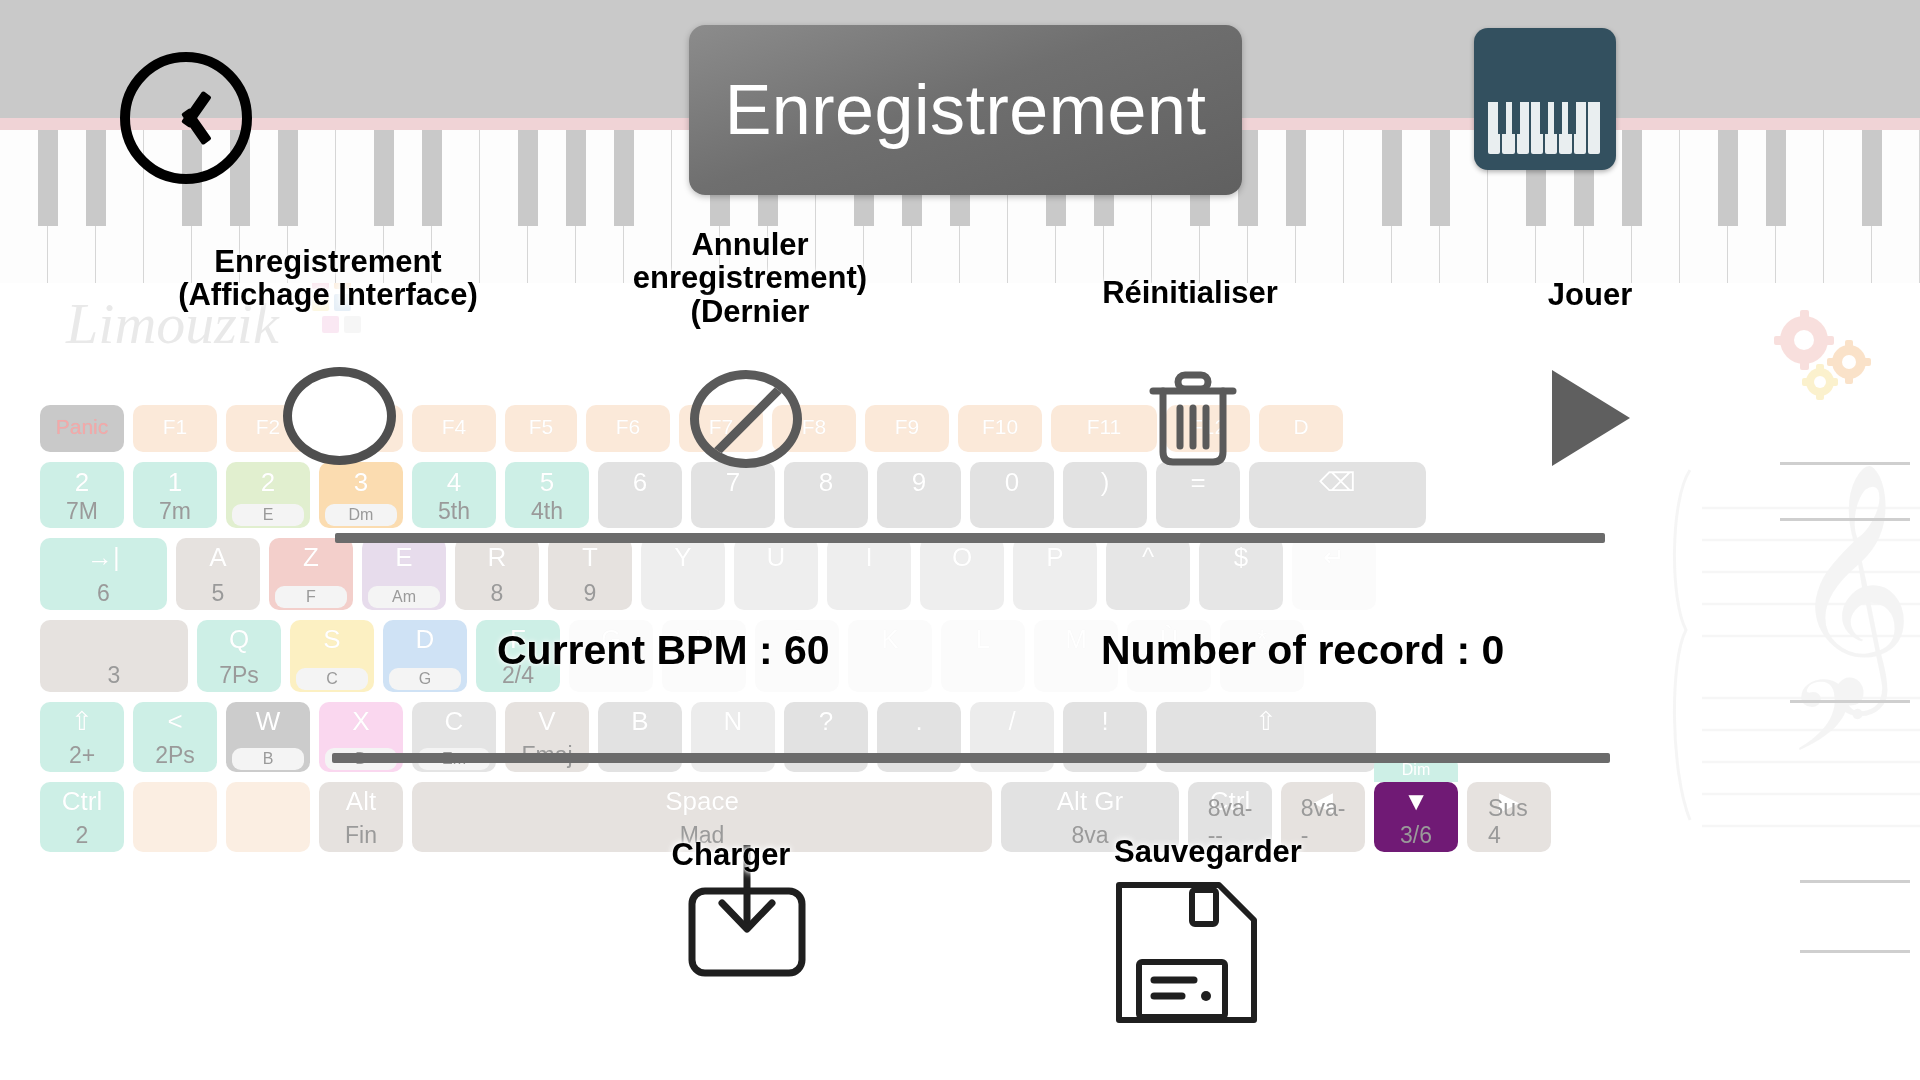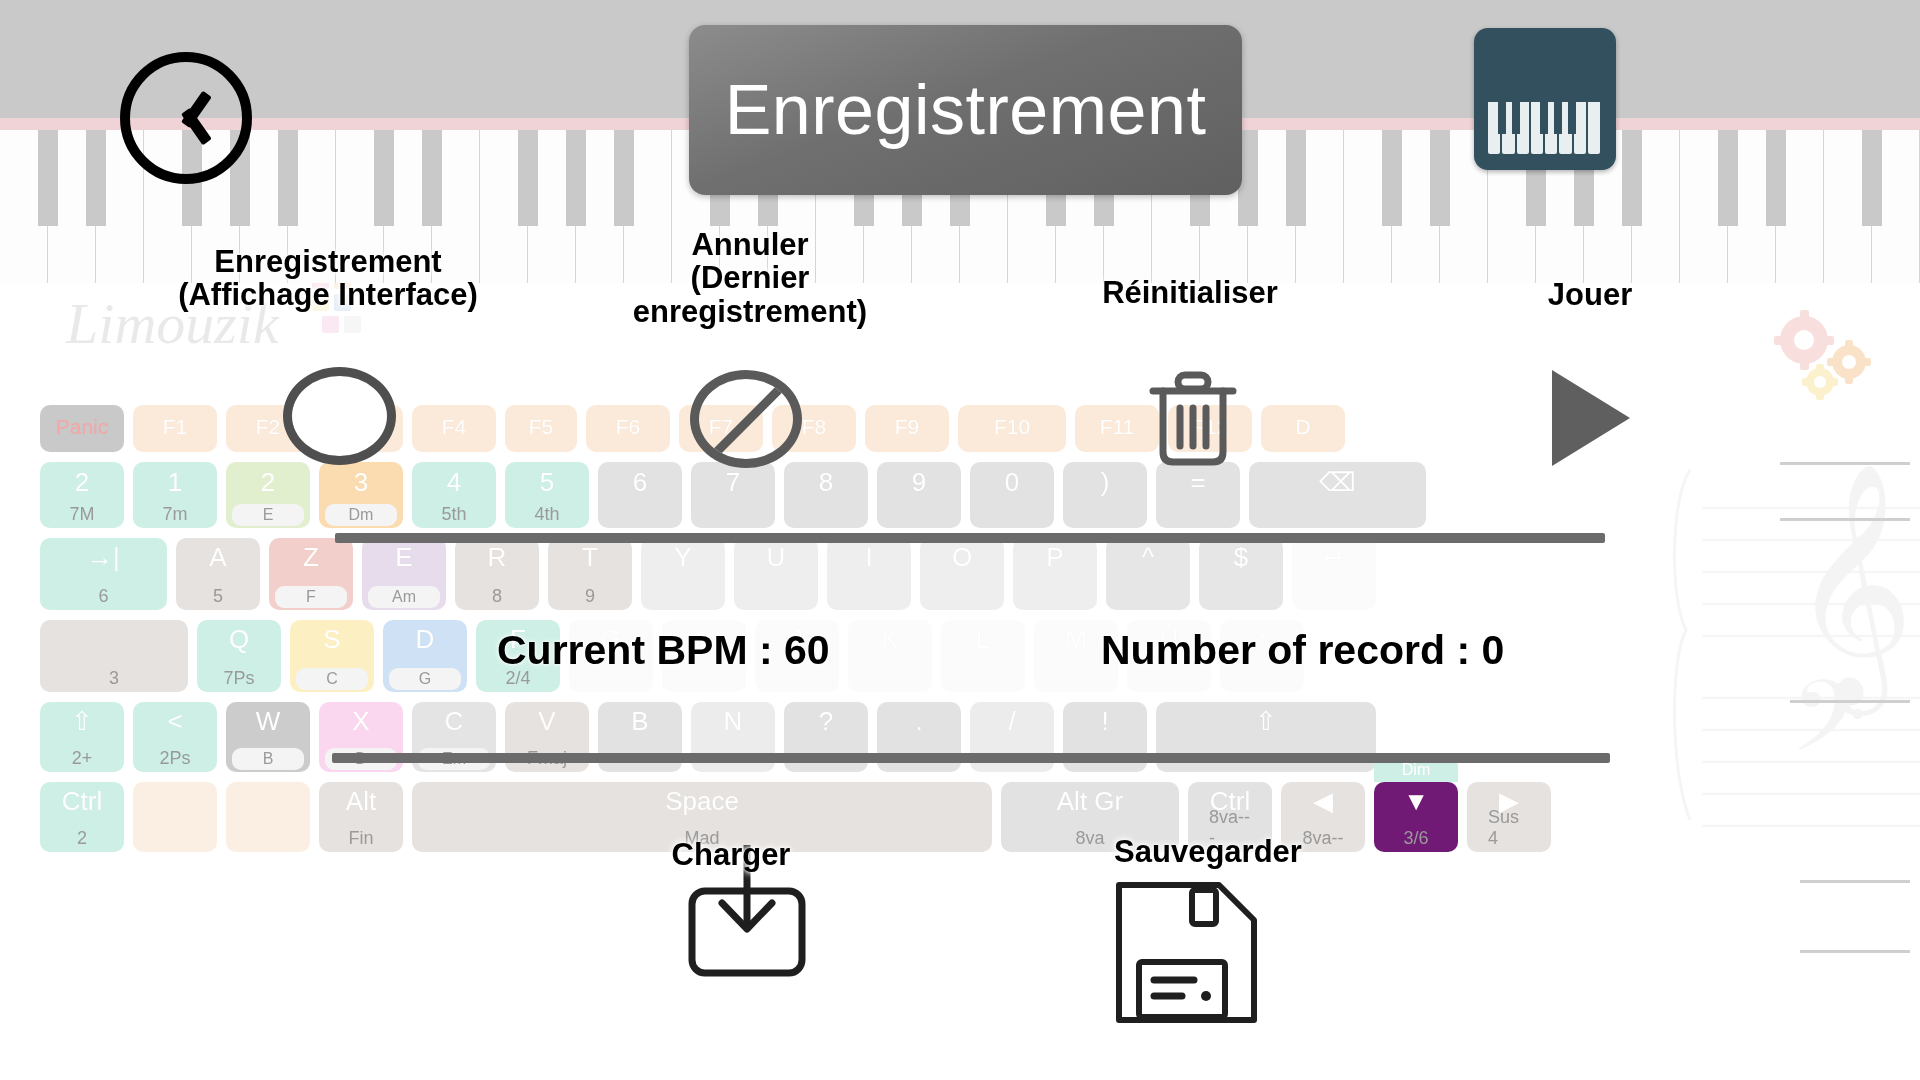--- a/index.html
+++ b/index.html
@@ -101,21 +101,21 @@
     position: relative; border-radius: 10px; height: 56px;
     display: flex; align-items: flex-start; justify-content: center;
     background: #ebebeb;
   }
   .key .main {
     font-size: 26px; color: #ffffff; margin-top: 4px; font-weight: 400;
     text-shadow: 0 0 1px rgba(0,0,0,.06);
   }
   .key .sub {
     position: absolute; bottom: 3px; left: 50%; transform: translateX(-50%);
-    font-size: 18px; color: #9a9a9a;
+    font-size: 23px; color: #9a9a9a;
   }
   .key .subchip {
     position: absolute; bottom: 2px; left: 6px; right: 6px; height: 22px;
     background: #f4f4f4; border-radius: 9px;
     display:flex; align-items:center; justify-content:center;
     font-size: 16px; color: #9a9a9a;
   }
   .row-fn .key { height: 47px; }
   .row-fn .key .main { font-size: 21px; margin-top: 10px; }
   .row-main .key { height: 66px; }
@@ -243,24 +243,24 @@
         </div>
         <div class="key" style="width: 84px; background: rgb(251, 233, 217);">
           <span class="main">F7</span>
         </div>
         <div class="key" style="width: 84px; background: rgb(251, 233, 217);">
           <span class="main">F8</span>
         </div>
         <div class="key" style="width: 84px; background: rgb(251, 233, 217);">
           <span class="main">F9</span>
         </div>
-        <div class="key" style="width: 108px; background: rgb(251, 233, 217);">
+        <div class="key" style="width: 84px; background: rgb(251, 233, 217);">
           <span class="main">F10</span>
         </div>
-        <div class="key" style="width: 84px; background: rgb(251, 233, 217);">
+        <div class="key" style="width: 106px; background: rgb(251, 233, 217);">
           <span class="main">F11</span>
         </div>
         <div class="key" style="width: 84px; background: rgb(251, 233, 217);">
           <span class="main">F12</span>
         </div>
         <div class="key" style="width: 84px; background: rgb(251, 233, 217);">
           <span class="main">D</span>
         </div>
       </div>
       <div class="kbrow row-main">
@@ -639,22 +639,22 @@
     </svg>
   </div>
 
   <div class="anno" style="left:148px;top:245px;width:360px;">
     <div>Enregistrement</div>
     <div>(Affichage Interface)</div>
   </div>
 
   <div class="anno" style="left:610px;top:228px;width:280px;">
     <div>Annuler</div>
+    <div>enregistrement)</div>
     <div>(Dernier</div>
-    <div>enregistrement)</div>
   </div>
 
   <div class="anno" style="left:1080px;top:276px;width:220px;">
     <div>Réinitialiser</div>
   </div>
 
   <div class="anno" style="left:1490px;top:278px;width:200px;">
     <div>Jouer</div>
   </div>
 

